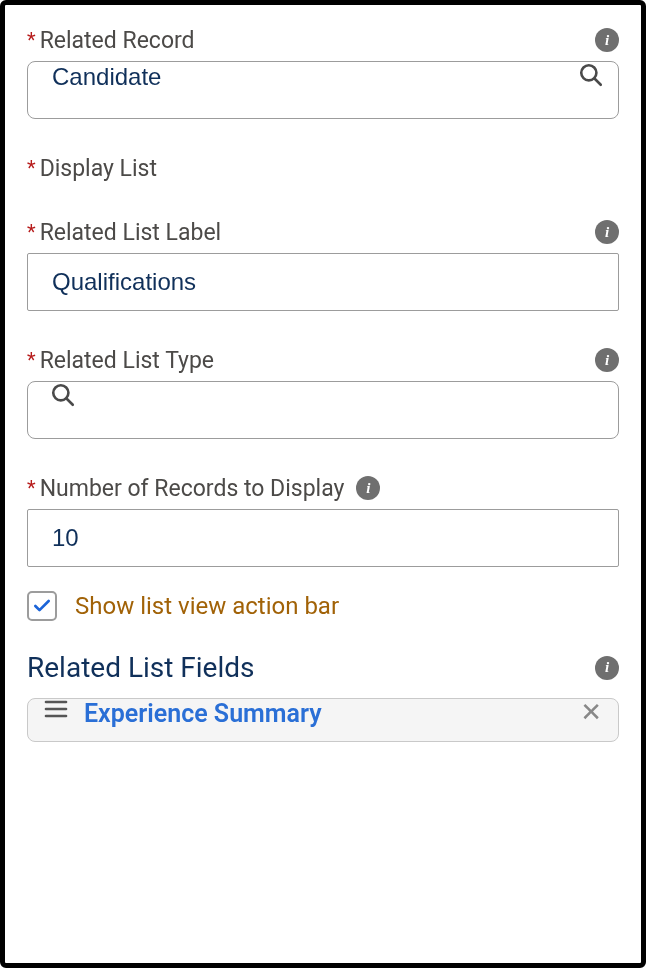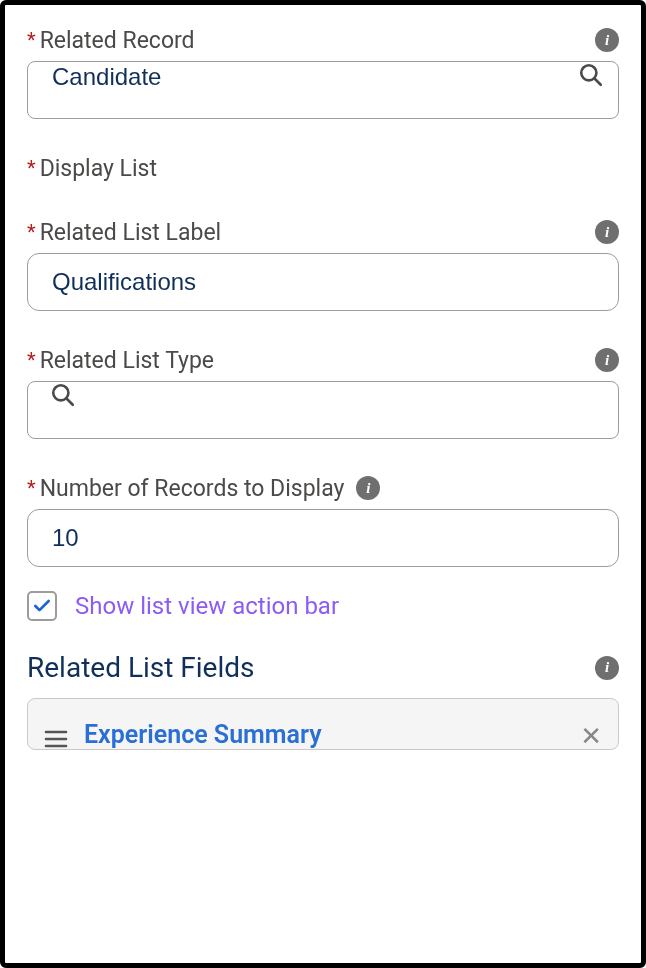--- a/index.html
+++ b/index.html
@@ -68,21 +68,21 @@
     outline: none;
     font-size: 24px;
     color: #10305a;
     background: transparent;
   }
   .search-icon svg { display:block; }
   .textbox {
     display: flex;
     align-items: center;
     border: 1px solid #9c9c9c;
-    border-radius: 12px;
+    border-radius: 2px;
     height: 58px;
     padding: 0 22px;
     background: #fff;
   }
   .textbox input {
     flex: 1;
     border: none;
     outline: none;
     font-size: 24px;
     color: #10305a;
@@ -99,38 +99,38 @@
     border: 2px solid #9c9c9c;
     border-radius: 5px;
     display: flex;
     align-items: center;
     justify-content: center;
     background: #fff;
   }
   .checkbox svg { display:block; }
   .checkbox-label {
     font-size: 24px;
-    color: #8b5cf6;
+    color: #a16207;
   }
   .section-row {
     display: flex;
     align-items: center;
     justify-content: space-between;
     margin-bottom: 14px;
   }
   .section-title {
     font-size: 28px;
     color: #10305a;
   }
   .field-item {
     display: flex;
-    align-items: flex-end;
+    align-items: flex-start;
     border: 1px solid #c9c9c9;
     border-radius: 8px;
-    height: 52px;
+    height: 44px;
     padding: 0 16px;
     background: #f5f5f5;
     gap: 16px;
   }
   .drag-icon svg { display:block; }
   .item-label {
     flex: 1;
     font-size: 25px;
     font-weight: 600;
     color: #2a6fd6;

